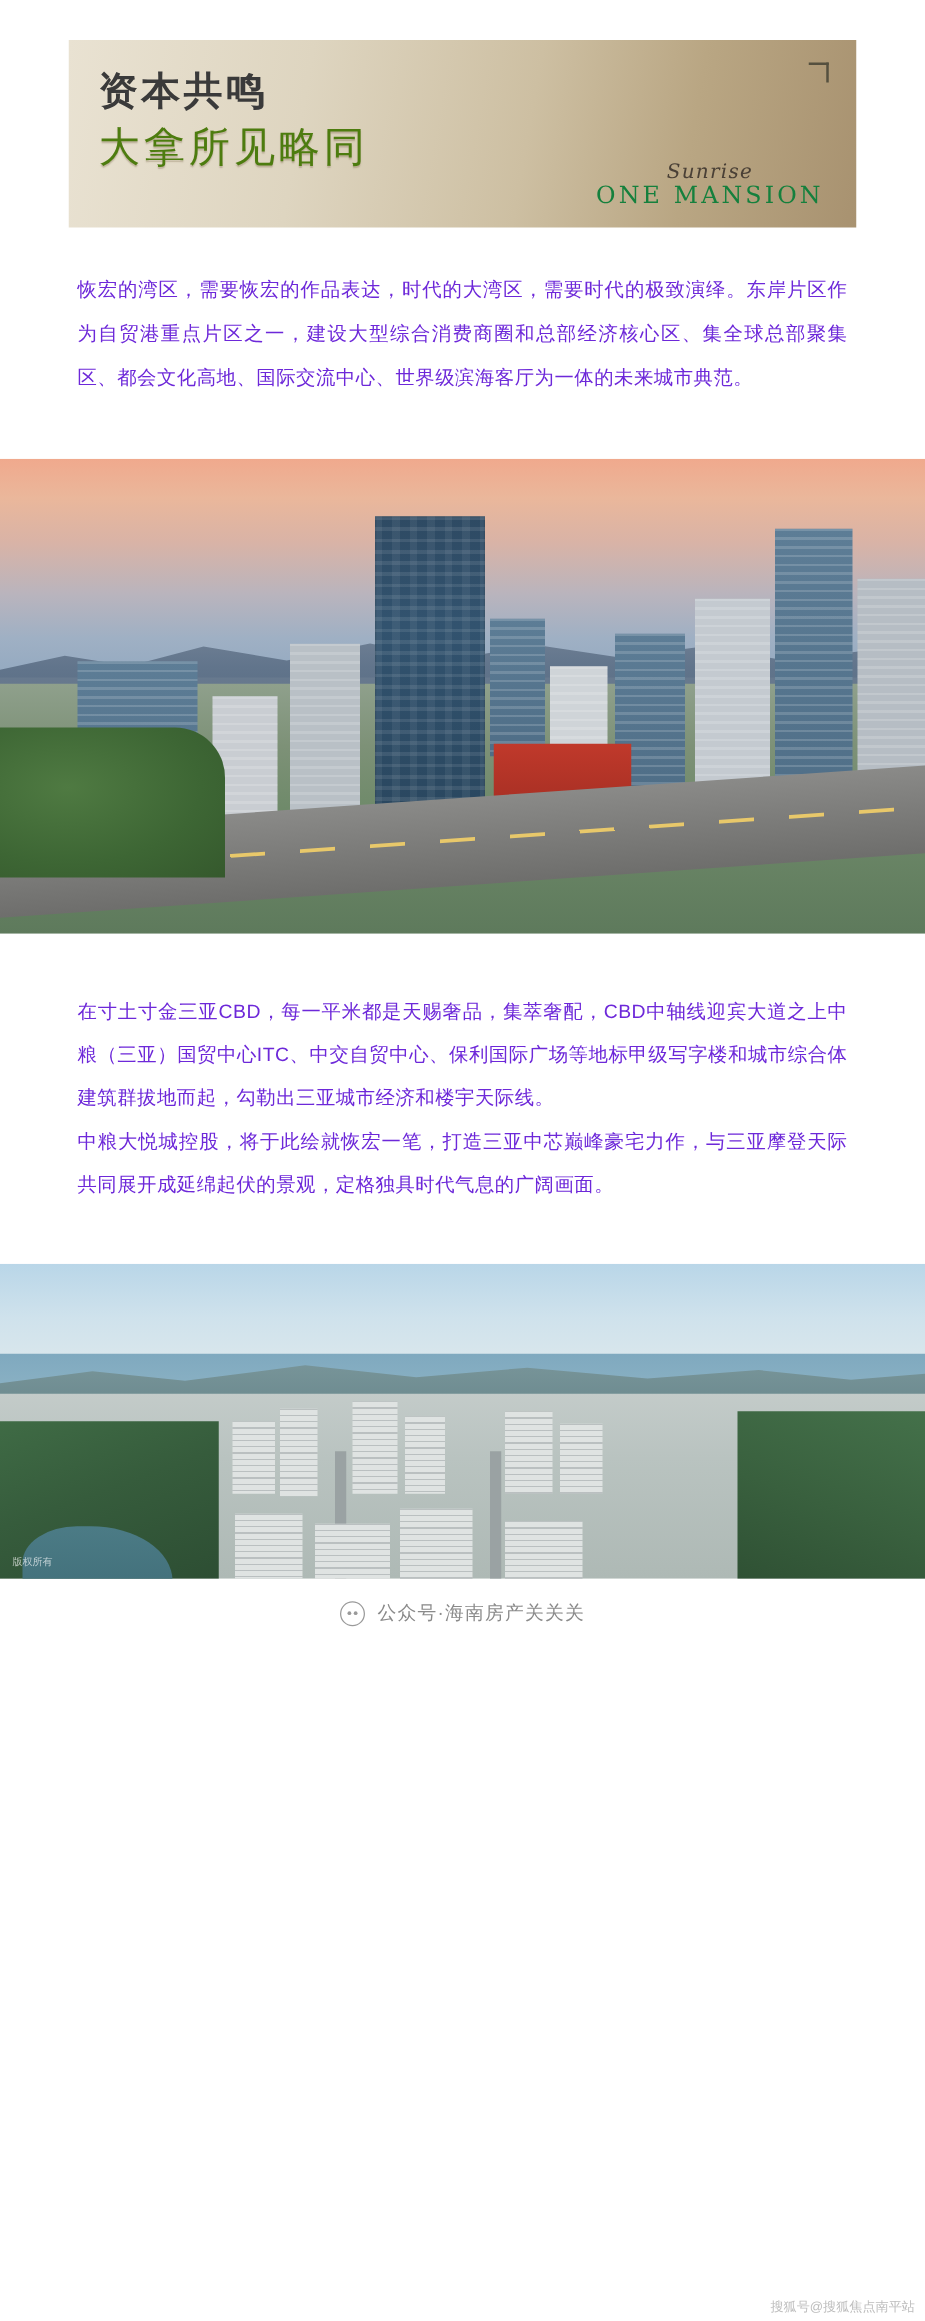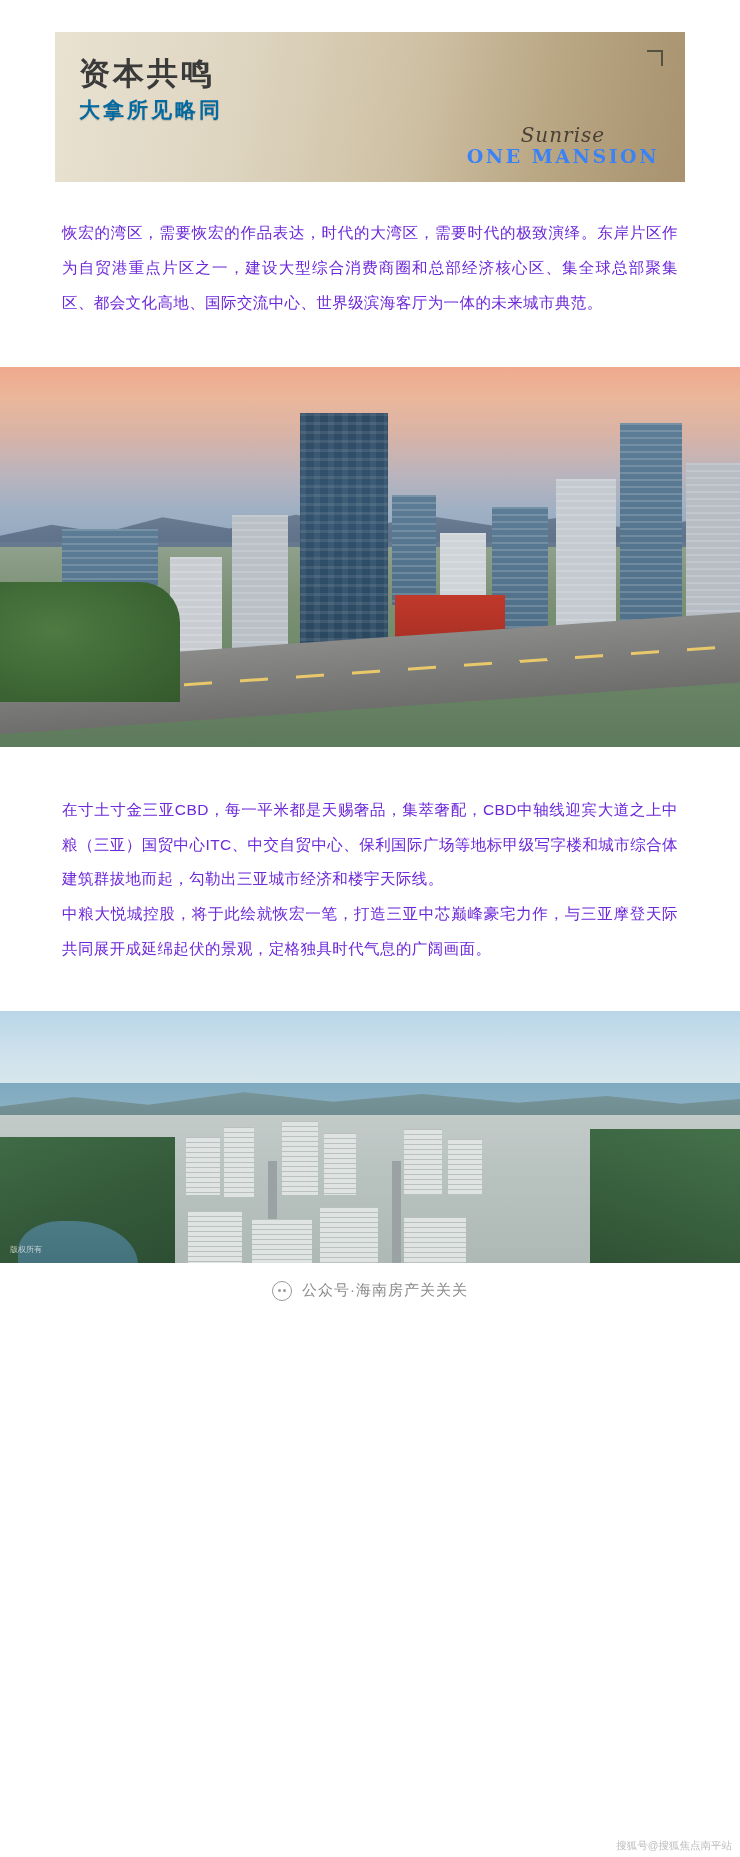--- a/index.html
+++ b/index.html
@@ -35,51 +35,51 @@
   }
   .banner-line1 {
     font-size: 31px;
     letter-spacing: 3px;
     color: #3a3a3a;
     font-weight: 700;
     line-height: 1.25;
     font-family: "DejaVu Sans", sans-serif;
   }
   .banner-line2 {
-    font-size: 21px;
+    font-size: 33px;
     letter-spacing: 3px;
-    color: #0369a1;
-    font-weight: 700;
+    color: #4d7c0f;
+    font-weight: 400;
     line-height: 1.3;
     margin-top: 4px;
     text-shadow: 0 1px 1px rgba(120,100,70,.35);
     font-family: "DejaVu Sans", sans-serif;
   }
   .logo-block {
     position: absolute;
     right: 26px;
     bottom: 16px;
     text-align: center;
     color: #2f2f2f;
   }
   .logo-script {
     font-family: "DejaVu Serif", serif;
     font-style: italic;
-    font-size: 20px;
+    font-size: 16px;
     letter-spacing: 1px;
     color: #4a4036;
     line-height: 1;
     margin-bottom: 2px;
   }
   .logo-main {
     font-family: "DejaVu Serif", serif;
     font-size: 19px;
     letter-spacing: 2.5px;
-    font-weight: 700;
-    color: #3b82f6;
+    font-weight: 400;
+    color: #15803d;
     line-height: 1;
   }
   .corner-mark {
     position: absolute;
     top: 18px;
     right: 22px;
     width: 16px;
     height: 16px;
     border-top: 2px solid #55503f;
     border-right: 2px solid #55503f;

